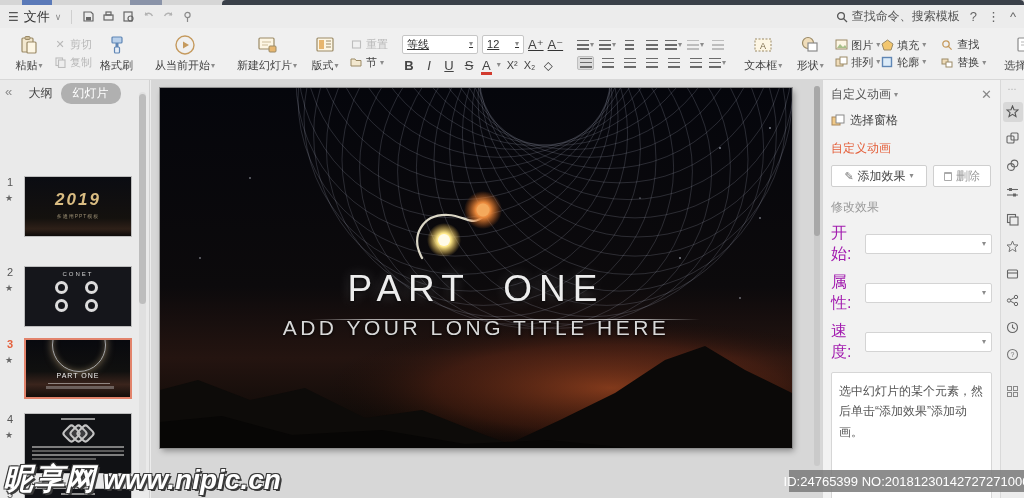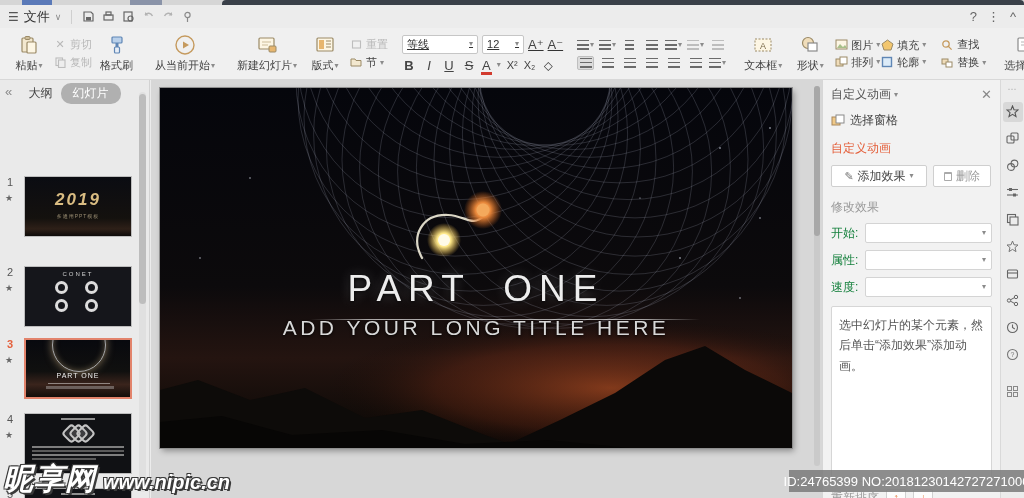--- a/index.html
+++ b/index.html
@@ -108,38 +108,38 @@
   .ap-selrow { margin-top: 9px; display: flex; align-items: center; gap: 5px; font-size: 12px; color: #444; }
   .ap-orange { margin-top: 11px; font-size: 12px; color: #e4603c; }
   .ap-btnrow { margin-top: 8px; display: flex; gap: 6px; }
   .ap-btn { background: #fff; border: 1px solid #cfcfcf; border-radius: 2px; height: 22px; display: flex; align-items: center; justify-content: center; gap: 4px; font-size: 12px; color: #444; }
   .ap-btn.add { width: 96px; }
   .ap-btn.del { width: 58px; color: #9a9a9a; }
   .pencil { color: #777; font-size: 11px; }
   .trashbox { width: 8px; height: 9px; border: 1px solid #aaa; border-top: 2px solid #aaa; border-radius: 1px; }
   .ap-modify { margin-top: 12px; font-size: 12px; color: #999; }
   .ap-row { margin-top: 7px; display: flex; align-items: center; }
-  .ap-lbl { width: 34px; font-size: 12px; color: #15803d; }
+  .ap-lbl { width: 34px; font-size: 16px; color: #a21caf; }
   .ap-select { flex: 1; height: 20px; background: #fff; border: 1px solid #d4d4d4; border-radius: 2px; display: flex; align-items: center; justify-content: flex-end; padding: 0 5px; color: #aaa; font-size: 9px; }
   .ap-hint { margin-top: 9px; height: 176px; background: #fff; border: 1px solid #d6d6d6; border-radius: 2px; padding: 8px 7px; font-size: 12px; color: #555; line-height: 1.7; }
   .ap-reorder { margin-top: 7px; display: flex; align-items: center; gap: 7px; font-size: 12px; color: #999; }
   .ord-btn { width: 20px; height: 18px; background: #fdfdfd; border: 1px solid #d0d0d0; border-radius: 2px; display: flex; align-items: center; justify-content: center; color: #e8874f; font-size: 12px; font-weight: bold; }
 
   
   #rightrail { position: absolute; left: 1000px; top: 80px; width: 24px; height: 418px; background: #ececec; border-left: 1px solid #d9d9d9; display: flex; flex-direction: column; align-items: center; padding-top: 4px; }
   .rail-dots { color: #b0b0b0; font-size: 9px; letter-spacing: 1px; margin-bottom: 4px; }
   .rail-ic { width: 20px; height: 20px; margin: 3.5px 0; display: flex; align-items: center; justify-content: center; border-radius: 3px; }
   .rail-ic.active { background: #d8d8d8; }
   .rail-gap { height: 10px; }
 
   
   #wm-id { position: absolute; left: 789px; top: 470px; width: 235px; height: 22px; background: rgba(125,125,125,.88); color: #fff; font-size: 13px; display: flex; align-items: center; justify-content: center; white-space: nowrap; z-index: 30; }
   #wm-nipic { position: absolute; left: 3px; top: 459px; z-index: 30; display: flex; align-items: baseline; gap: 7px; white-space: nowrap; }
   .wm-name { font-size: 30px; font-weight: 900; font-style: italic; color: #fff; letter-spacing: 1px; text-shadow: 2px 2px 0 #3a3a3a, -1px -1px 0 #3a3a3a, 1px -1px 0 #3a3a3a, -1px 1px 0 #3a3a3a; }
-  .wm-url { font-size: 20px; font-weight: bold; font-style: italic; color: #fff; text-shadow: 2px 2px 0 #3a3a3a, -1px -1px 0 #3a3a3a, 1px -1px 0 #3a3a3a, -1px 1px 0 #3a3a3a; }
+  .wm-url { font-size: 28px; font-weight: bold; font-style: italic; color: #fff; text-shadow: 2px 2px 0 #3a3a3a, -1px -1px 0 #3a3a3a, 1px -1px 0 #3a3a3a, -1px 1px 0 #3a3a3a; }
 </style>
 </head>
 <body>
 
 <div id="app">
 
   <div id="titlebar">
     <div class="accent-a"></div>
     <div class="accent-b"></div>
     <div class="doc-tab"></div>
@@ -184,20 +184,27 @@
           </svg>
         </span>
       <span class="qicon">
           <svg width="11" height="12" viewBox="0 0 11 12">
             <circle cx="5.5" cy="4" r="2.6" fill="none" stroke="#8a8a8a" stroke-width="1.2"></circle>
             <line x1="5.5" y1="6.5" x2="5.5" y2="11" stroke="#8a8a8a" stroke-width="1.2"></line>
           </svg>
         </span>
     </div>
     <div class="mb-right">
+      <span class="searchbox">
+        <svg width="12" height="12" viewBox="0 0 12 12">
+            <circle cx="5" cy="5" r="3.4" fill="none" stroke="#555" stroke-width="1.3"></circle>
+            <line x1="7.6" y1="7.6" x2="11" y2="11" stroke="#555" stroke-width="1.3"></line>
+          </svg>
+        <span>查找命令、搜索模板</span>
+      </span>
       <span class="mb-glyph">?</span>
       <span class="mb-glyph">⋮</span>
       <span class="mb-glyph">^</span>
     </div>
   </div>
 
   <div id="toolbar">
     <div class="tgroup">
       <div class="bigbtn">
         <span class="ti">

